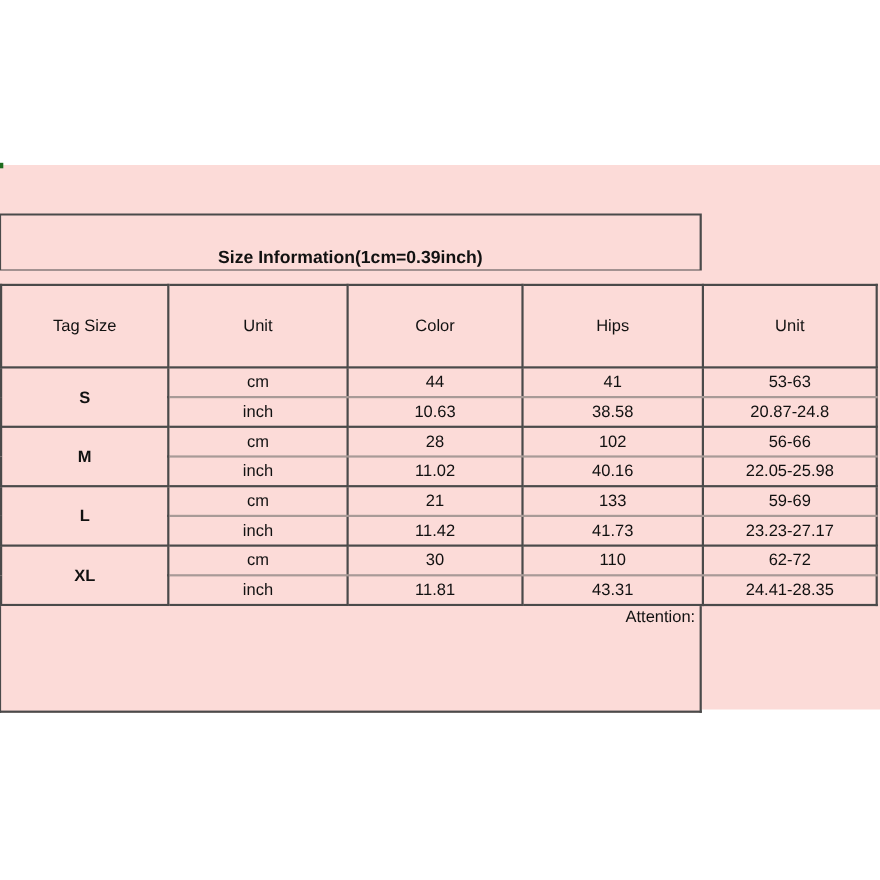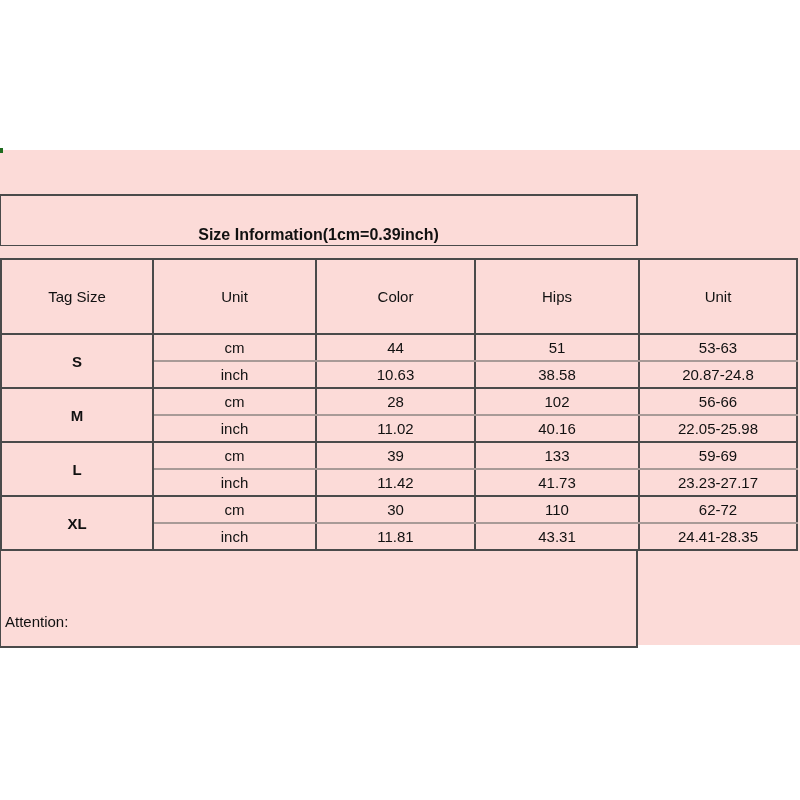--- a/index.html
+++ b/index.html
@@ -31,22 +31,22 @@
     vertical-align:middle;font-size:15px;padding:0;background:var(--pink);}
   table.grid thead tr{height:75px;}
   table.grid tbody tr{height:27px;}
   table.grid th{font-weight:normal;}
   td.tag{font-weight:bold;font-size:17px;}
   tr.row-cm td:not(.tag){border-bottom:2px solid var(--bd-light);}
   tr.row-inch td{border-top:2px solid var(--bd-light);}
 
   .attention-cell{position:absolute;left:0;top:551px;width:638px;height:97px;background:var(--pink);
     border-left:1px solid var(--bd);border-right:2px solid var(--bd);border-bottom:2px solid var(--bd);
-    display:flex;flex-direction:column;justify-content:flex-end;
-    padding:0 4px 14px 4px;font-size:15px;line-height:20px;}
+    display:flex;flex-direction:row;justify-content:flex-end;
+    padding:0 4px 0 4px;font-size:15px;line-height:20px;text-align:right;}
   .attention-cell .att-line{white-space:nowrap;}
 </style>
 </head>
 <body>
 
 <div class="canvas">
 
   <div class="pink-bg"></div>
   <div class="green-artifact"></div>
 
@@ -70,21 +70,21 @@
         <th>Color</th>
         <th>Hips</th>
         <th>Unit</th>
       </tr>
     </thead>
     <tbody>
       <tr class="row-cm">
         <td rowspan="2" class="tag">S</td>
         <td>cm</td>
         <td>44</td>
-        <td>51</td>
+        <td>41</td>
         <td>53-63</td>
       </tr>
       <tr class="row-inch">
         <td>inch</td>
         <td>10.63</td>
         <td>38.58</td>
         <td>20.87-24.8</td>
       </tr>
       <tr class="row-cm">
         <td rowspan="2" class="tag">M</td>
@@ -95,21 +95,21 @@
       </tr>
       <tr class="row-inch">
         <td>inch</td>
         <td>11.02</td>
         <td>40.16</td>
         <td>22.05-25.98</td>
       </tr>
       <tr class="row-cm">
         <td rowspan="2" class="tag">L</td>
         <td>cm</td>
-        <td>39</td>
+        <td>21</td>
         <td>133</td>
         <td>59-69</td>
       </tr>
       <tr class="row-inch">
         <td>inch</td>
         <td>11.42</td>
         <td>41.73</td>
         <td>23.23-27.17</td>
       </tr>
       <tr class="row-cm">

